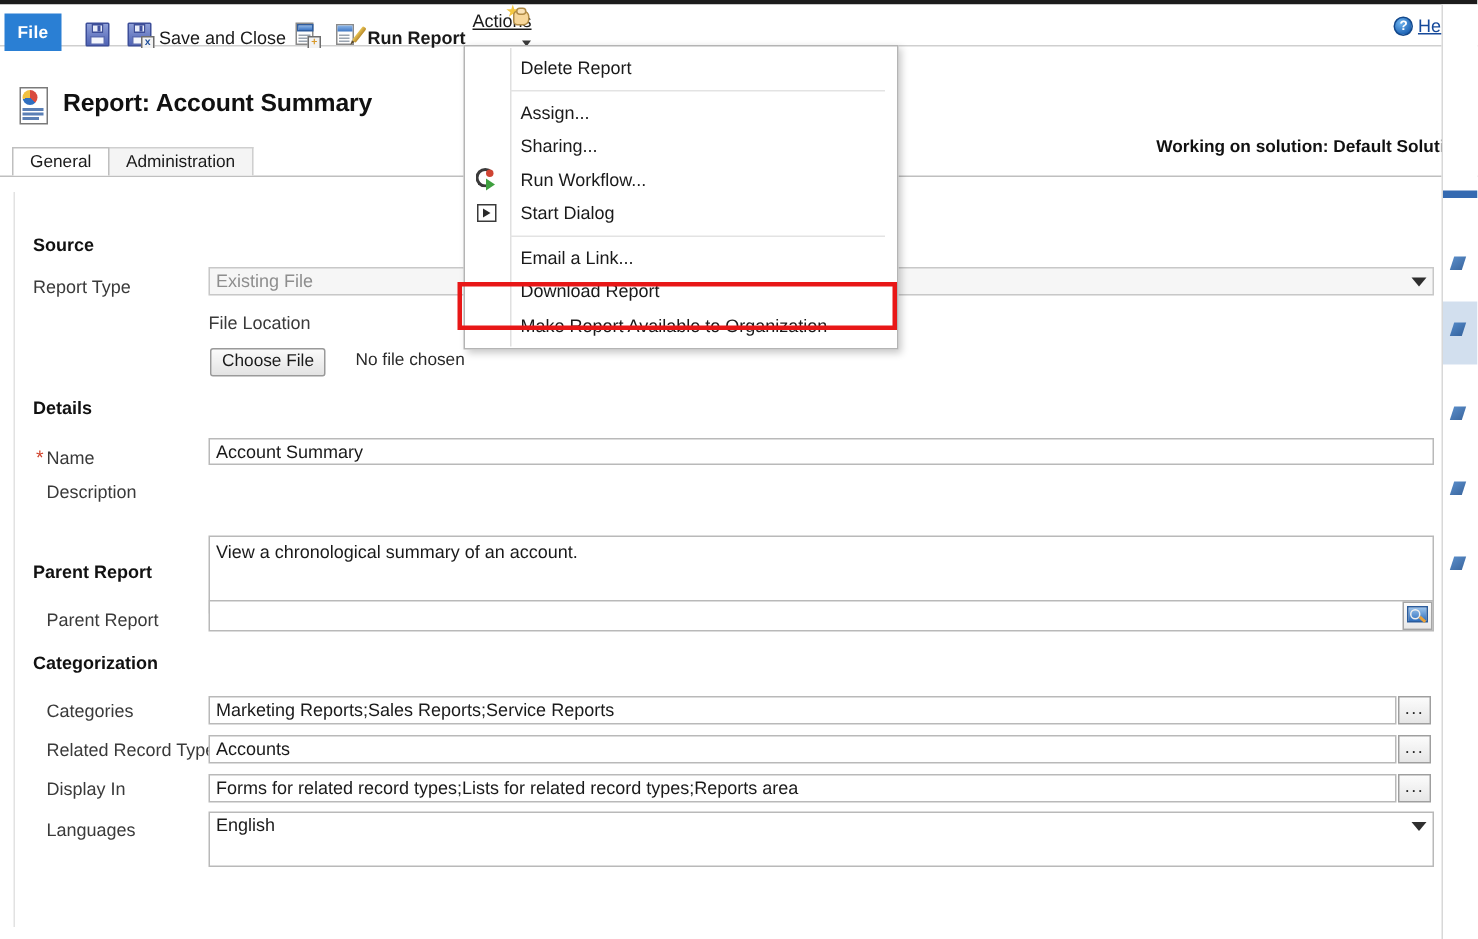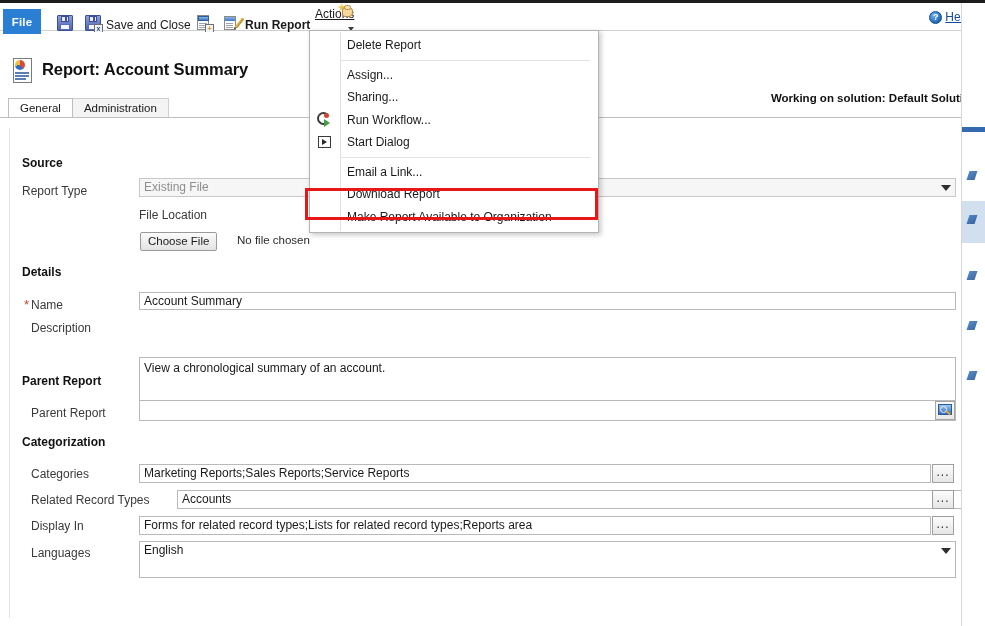--- a/index.html
+++ b/index.html
@@ -665,21 +665,21 @@
   <span class="handle"></span>
 </div>
 
 <div class="section-title" style="left:22px; top:435px;">Categorization</div>
 
 <div class="field-label" style="left:31px; top:467px;">Categories</div>
 <div class="txt" style="left:139px; top:464px; width:792px; height:19px;">Marketing Reports;Sales Reports;Service Reports</div>
 <div class="ellipsis-btn" style="left:932px; top:464px;">...</div>
 
 <div class="field-label" style="left:31px; top:493px;">Related Record Types</div>
-<div class="txt" style="left:139px; top:490px; width:792px; height:19px;margin-left:38px;">Accounts</div>
+<div class="txt" style="left:139px; top:490px; width:792px; height:19px;">Accounts</div>
 <div class="ellipsis-btn" style="left:932px; top:490px;">...</div>
 
 <div class="field-label" style="left:31px; top:519px;">Display In</div>
 <div class="txt" style="left:139px; top:516px; width:792px; height:19px;">Forms for related record types;Lists for related record types;Reports area</div>
 <div class="ellipsis-btn" style="left:932px; top:516px;">...</div>
 
 <div class="field-label" style="left:31px; top:546px;">Languages</div>
 <div class="txt" style="left:139px; top:541px; width:817px; height:37px;">English</div>
 <div class="combo-caret" style="left:941px; top:548px;"></div>
 

